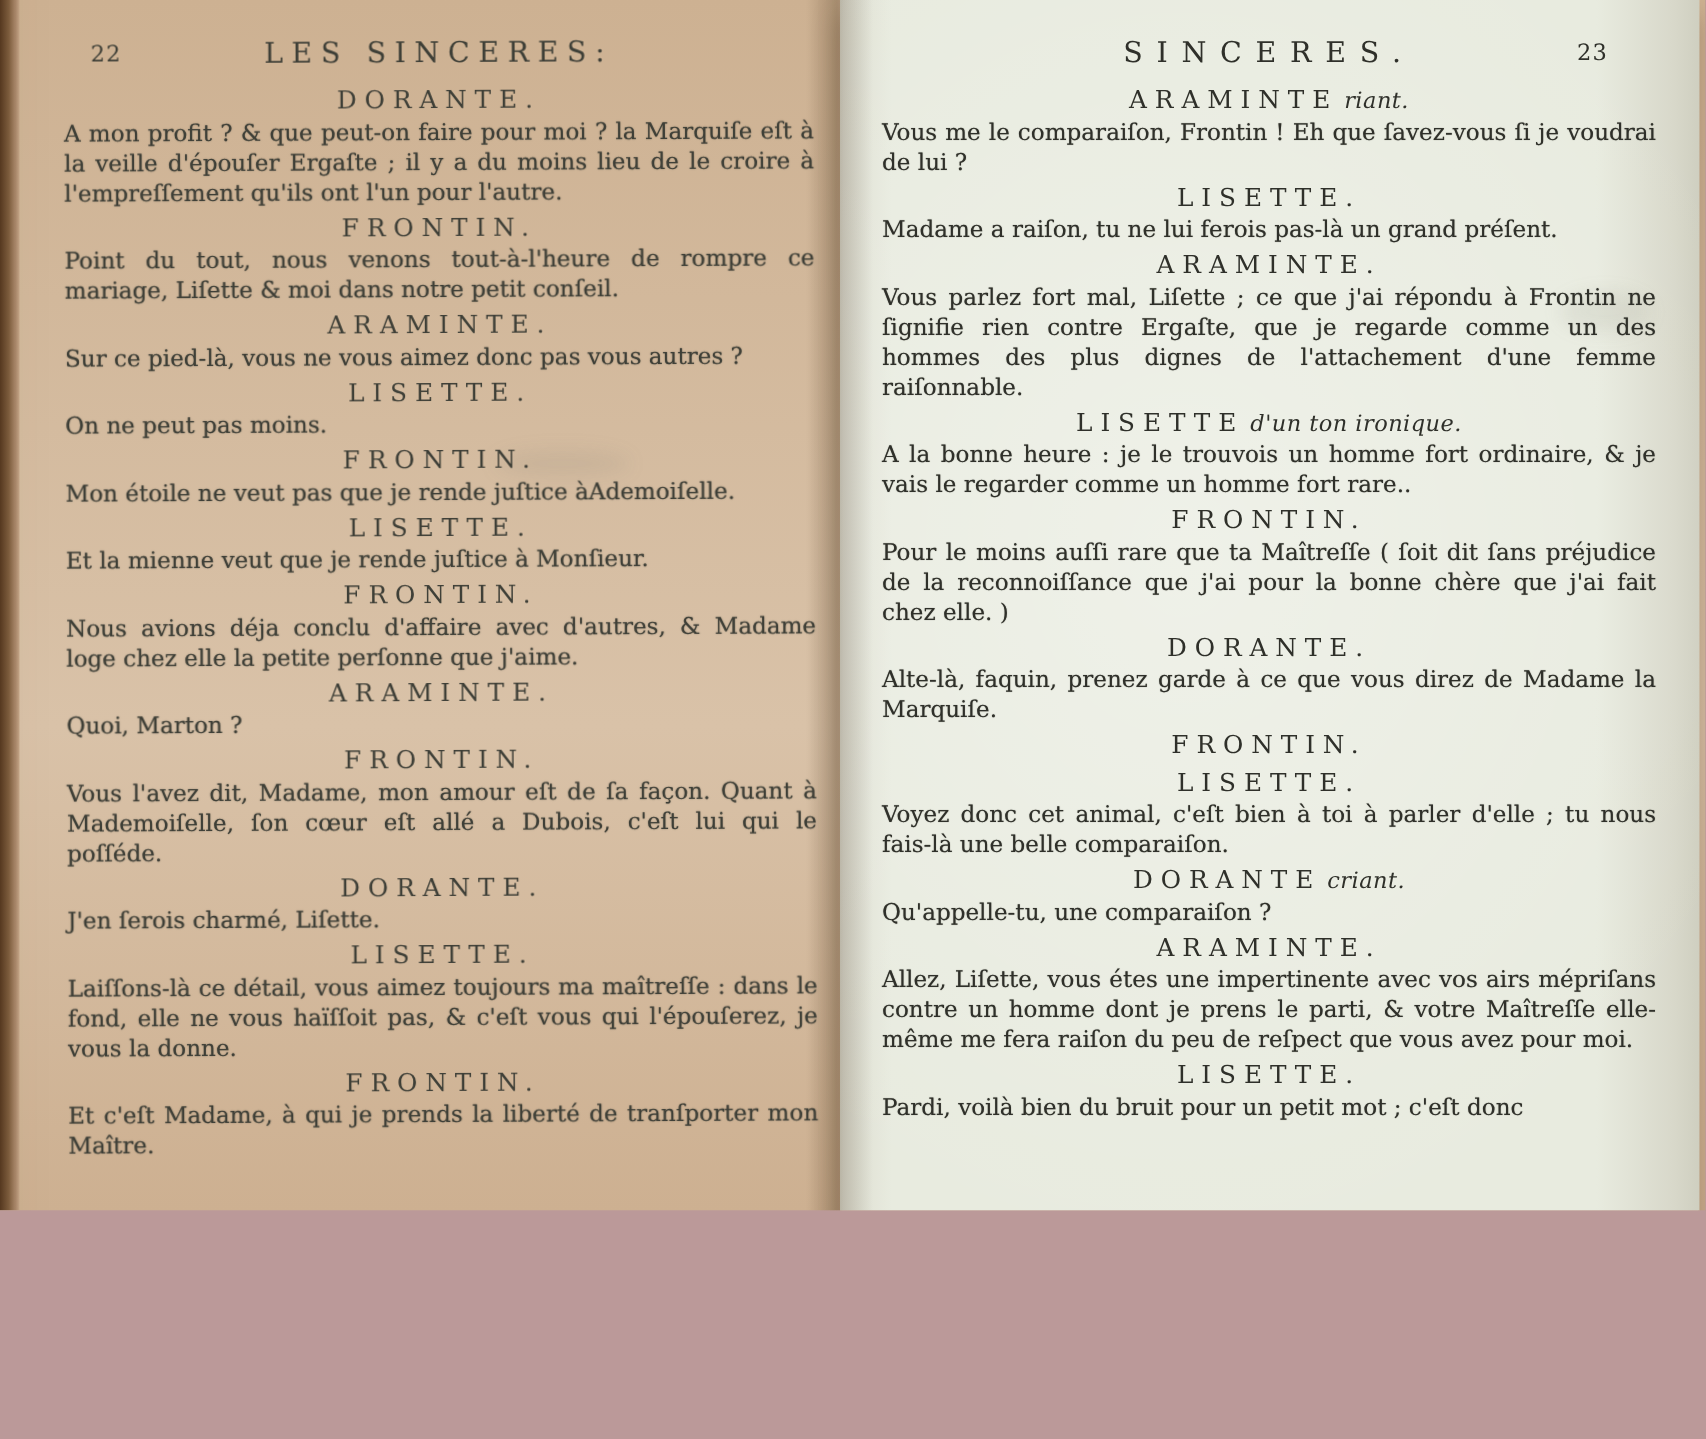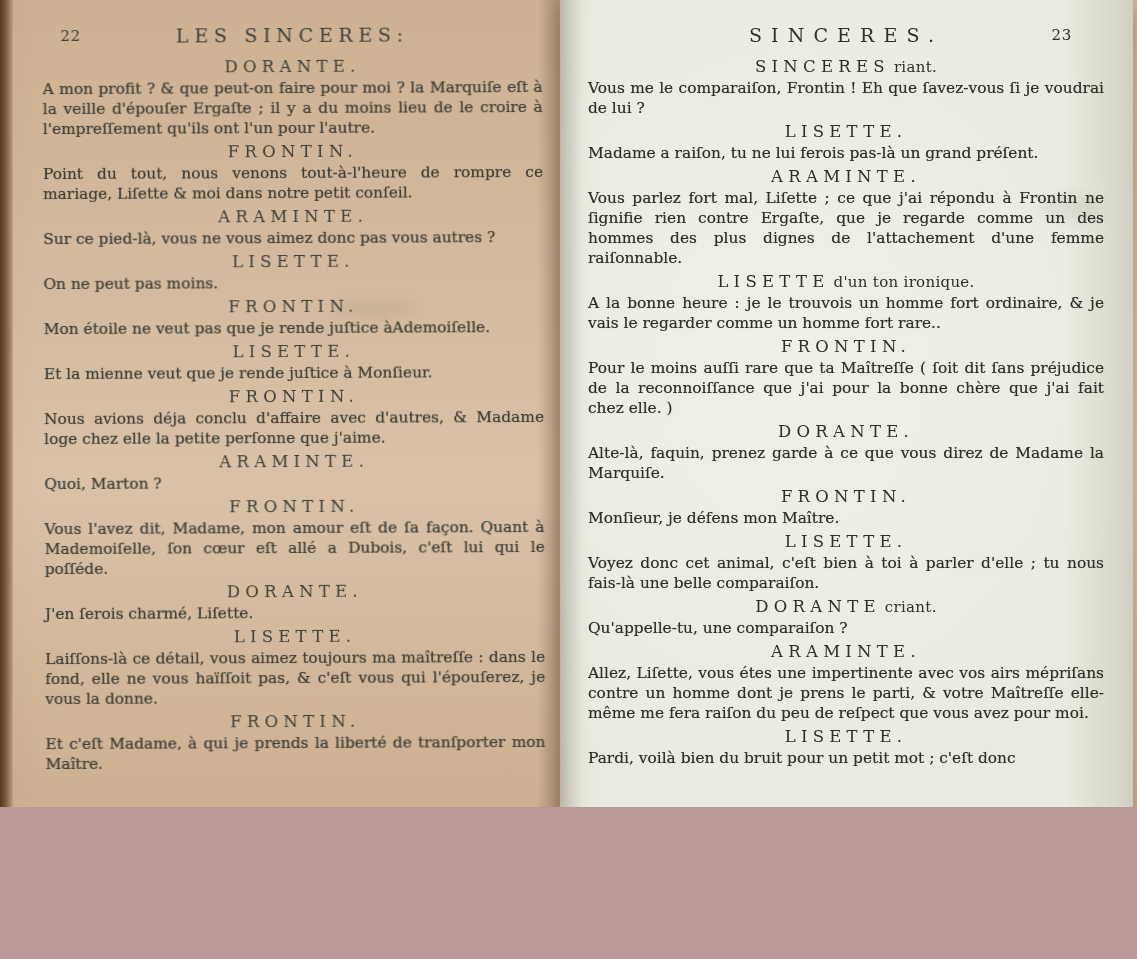--- a/index.html
+++ b/index.html
@@ -60,21 +60,21 @@
     color:inherit;white-space:nowrap;
   }
   .textcol-right .runtitle{letter-spacing:.48em;}
   .pagenum{position:absolute;top:2px;font-size:15px;letter-spacing:.05em;}
   .pagenum-left{left:18px;}
   .pagenum-right{right:32px;}
 
   .entry{margin:0 0 3px 0;}
   .speaker-line{text-align:center;font-size:16.5px;line-height:22px;white-space:nowrap;}
   .speaker{letter-spacing:.32em;}
-  .stage{letter-spacing:.02em;font-size:15px;margin-left:4px;}
+  .stage{font-style:italic;letter-spacing:.02em;font-size:15px;margin-left:4px;}
   .speech-text{
     text-align:justify;font-size:15.4px;line-height:20px;
     text-shadow:0 0 .7px rgba(45,45,35,.55);
   }
   .textcol-left .speech-text{text-shadow:0 0 1px rgba(60,60,50,.6);}
 </style>
 </head>
 <body>
 
 <div class="photo">
@@ -143,21 +143,21 @@
     </div>
   </div>
 
   <div class="textcol textcol-right">
     <div class="runhead">
       <span class="runtitle">SINCERES.</span>
       <span class="pagenum pagenum-right">23</span>
     </div>
 
     <div class="entry">
-      <div class="speaker-line"><span class="speaker">SINCERES</span><span class="stage">riant.</span></div>
+      <div class="speaker-line"><span class="speaker">ARAMINTE</span><span class="stage">riant.</span></div>
       <div class="speech-text">Vous me le comparaiſon, Frontin ! Eh que ſavez-vous ſi je voudrai de lui ?</div>
     </div>
     <div class="entry">
       <div class="speaker-line"><span class="speaker">LISETTE.</span></div>
       <div class="speech-text">Madame a raiſon, tu ne lui ferois pas-là un grand préſent.</div>
     </div>
     <div class="entry">
       <div class="speaker-line"><span class="speaker">ARAMINTE.</span></div>
       <div class="speech-text">Vous parlez fort mal, Liſette ; ce que j'ai répondu à Frontin ne ſignifie rien contre Ergaſte, que je regarde comme un des hommes des plus dignes de l'attachement d'une femme raiſonnable.</div>
     </div>
@@ -168,21 +168,20 @@
     <div class="entry">
       <div class="speaker-line"><span class="speaker">FRONTIN.</span></div>
       <div class="speech-text">Pour le moins auſſi rare que ta Maîtreſſe ( ſoit dit ſans préjudice de la reconnoiſſance que j'ai pour la bonne chère que j'ai fait chez elle. )</div>
     </div>
     <div class="entry">
       <div class="speaker-line"><span class="speaker">DORANTE.</span></div>
       <div class="speech-text">Alte-là, faquin, prenez garde à ce que vous direz de Madame la Marquiſe.</div>
     </div>
     <div class="entry">
       <div class="speaker-line"><span class="speaker">FRONTIN.</span></div>
-      <div class="speech-text">Monſieur, je défens mon Maître.</div>
     </div>
     <div class="entry">
       <div class="speaker-line"><span class="speaker">LISETTE.</span></div>
       <div class="speech-text">Voyez donc cet animal, c'eſt bien à toi à parler d'elle ; tu nous fais-là une belle comparaiſon.</div>
     </div>
     <div class="entry">
       <div class="speaker-line"><span class="speaker">DORANTE</span><span class="stage">criant.</span></div>
       <div class="speech-text">Qu'appelle-tu, une comparaiſon ?</div>
     </div>
     <div class="entry">

